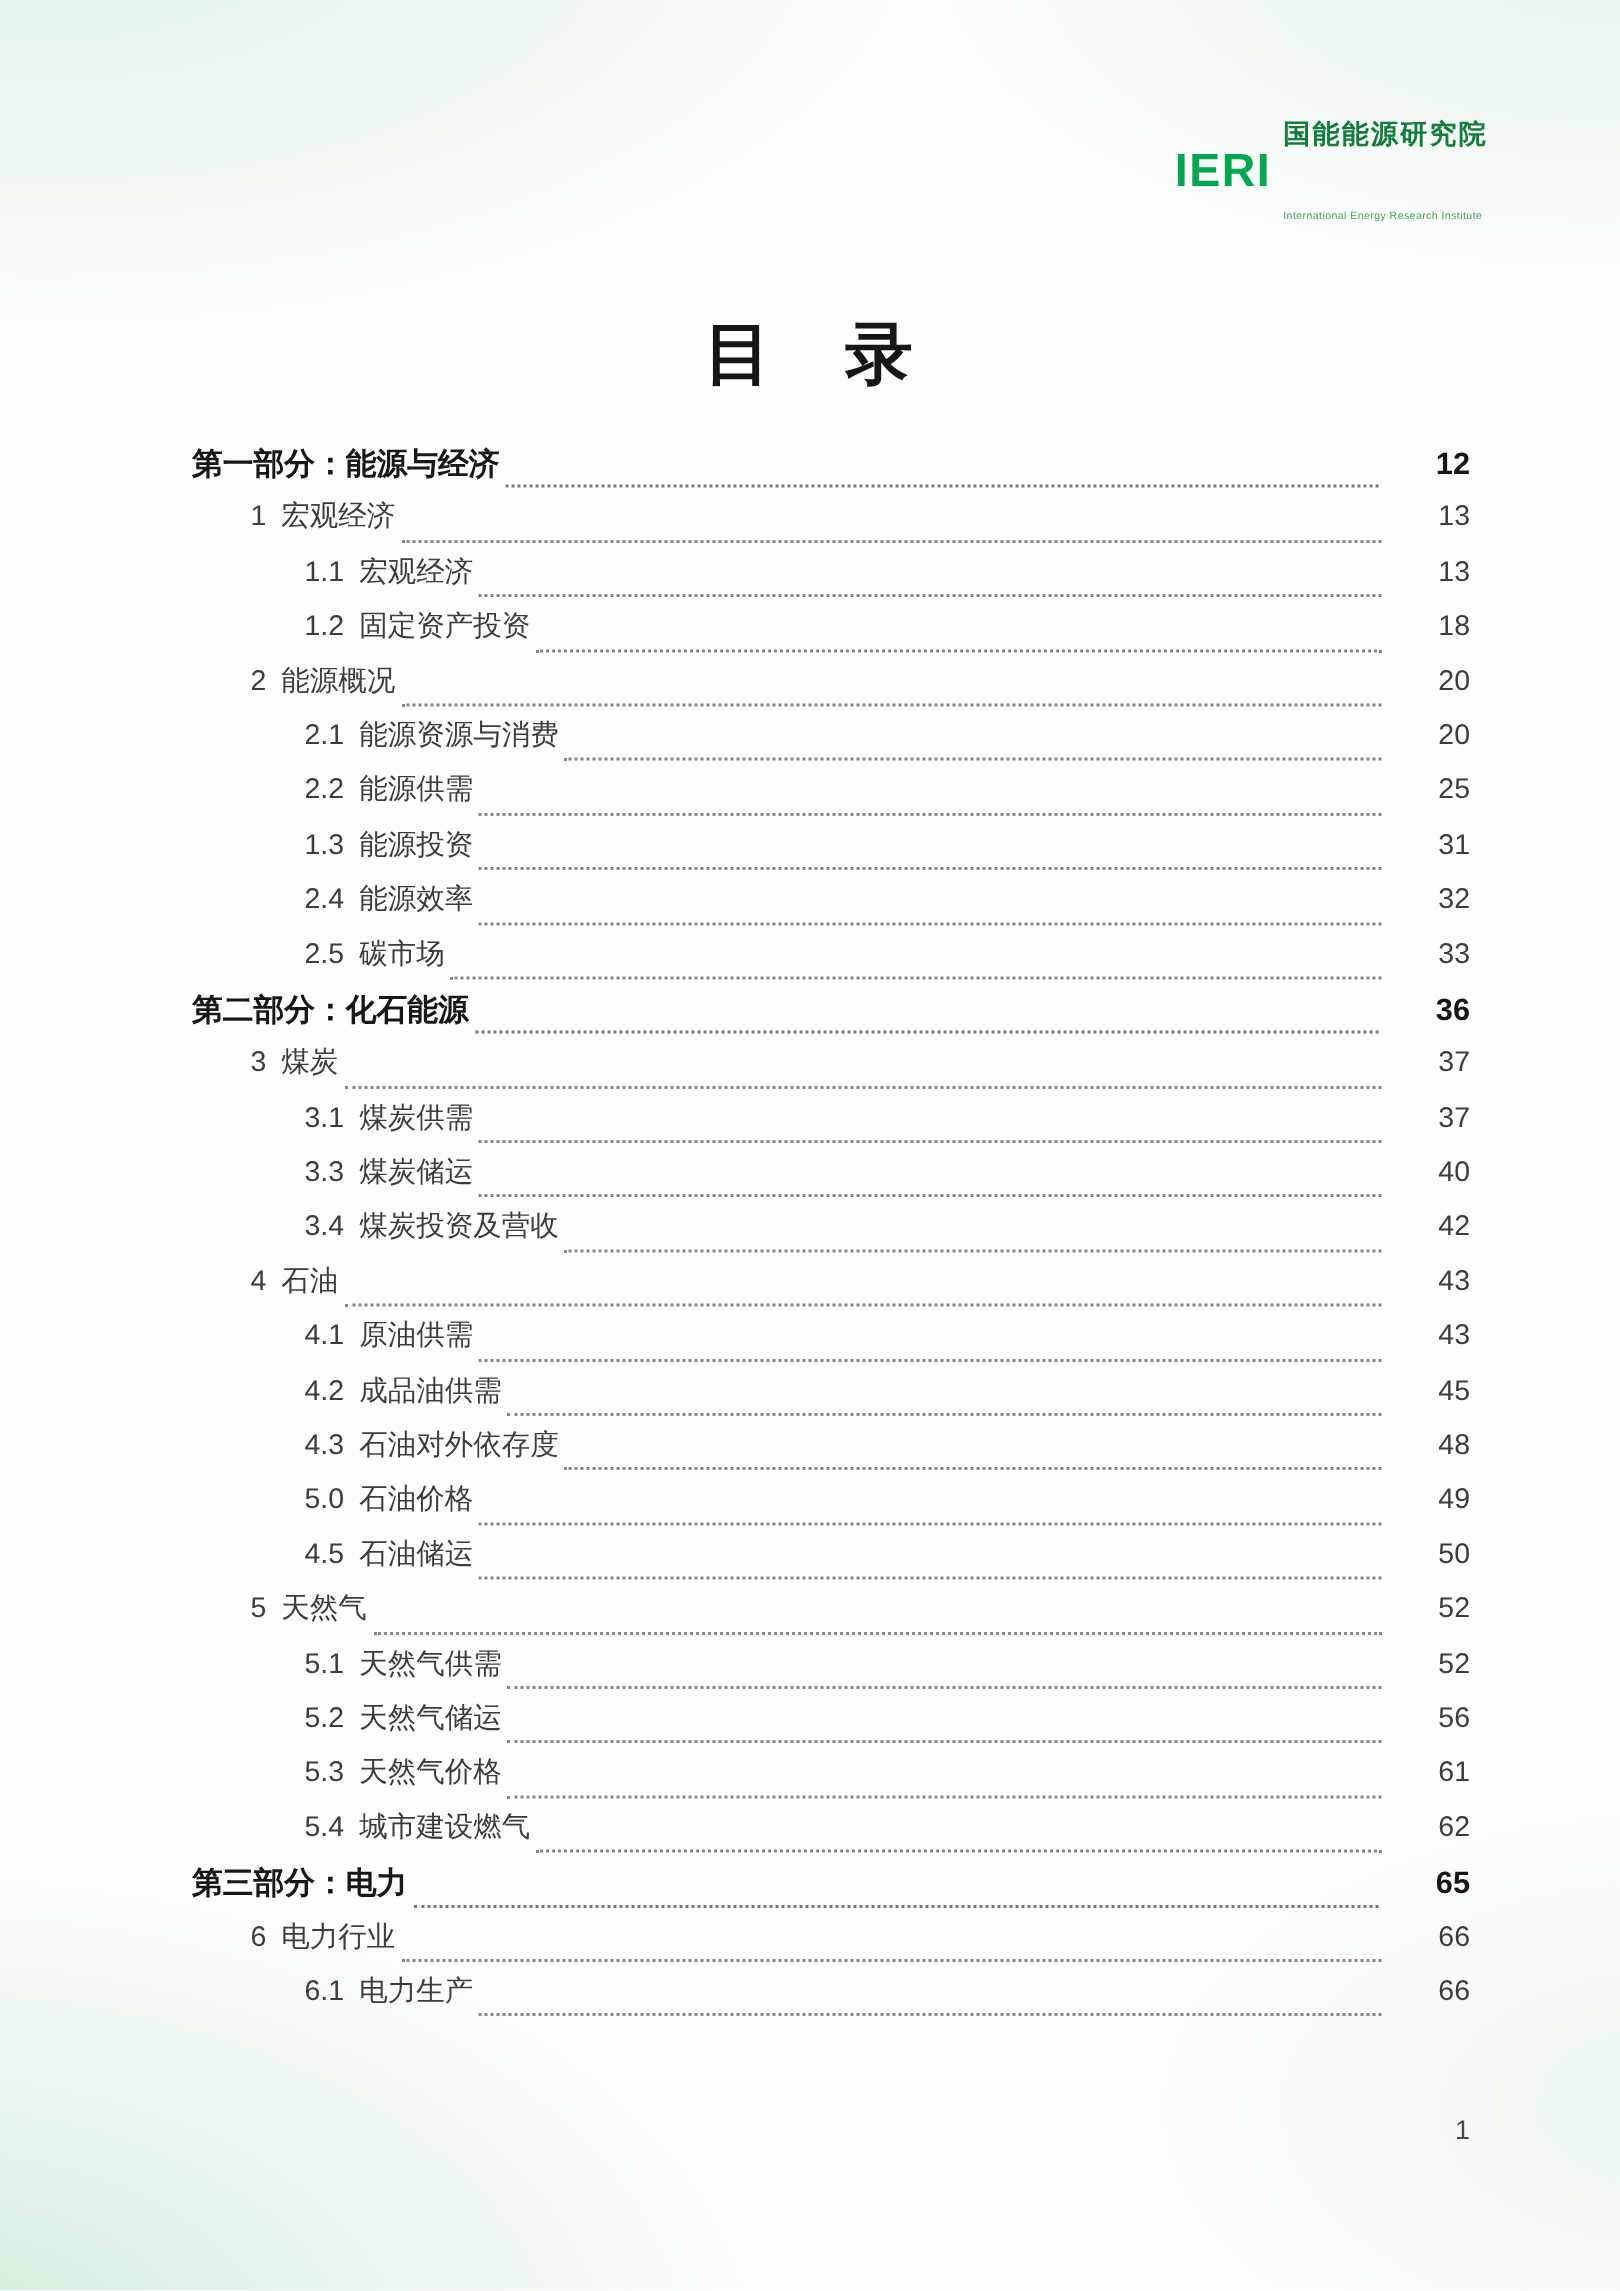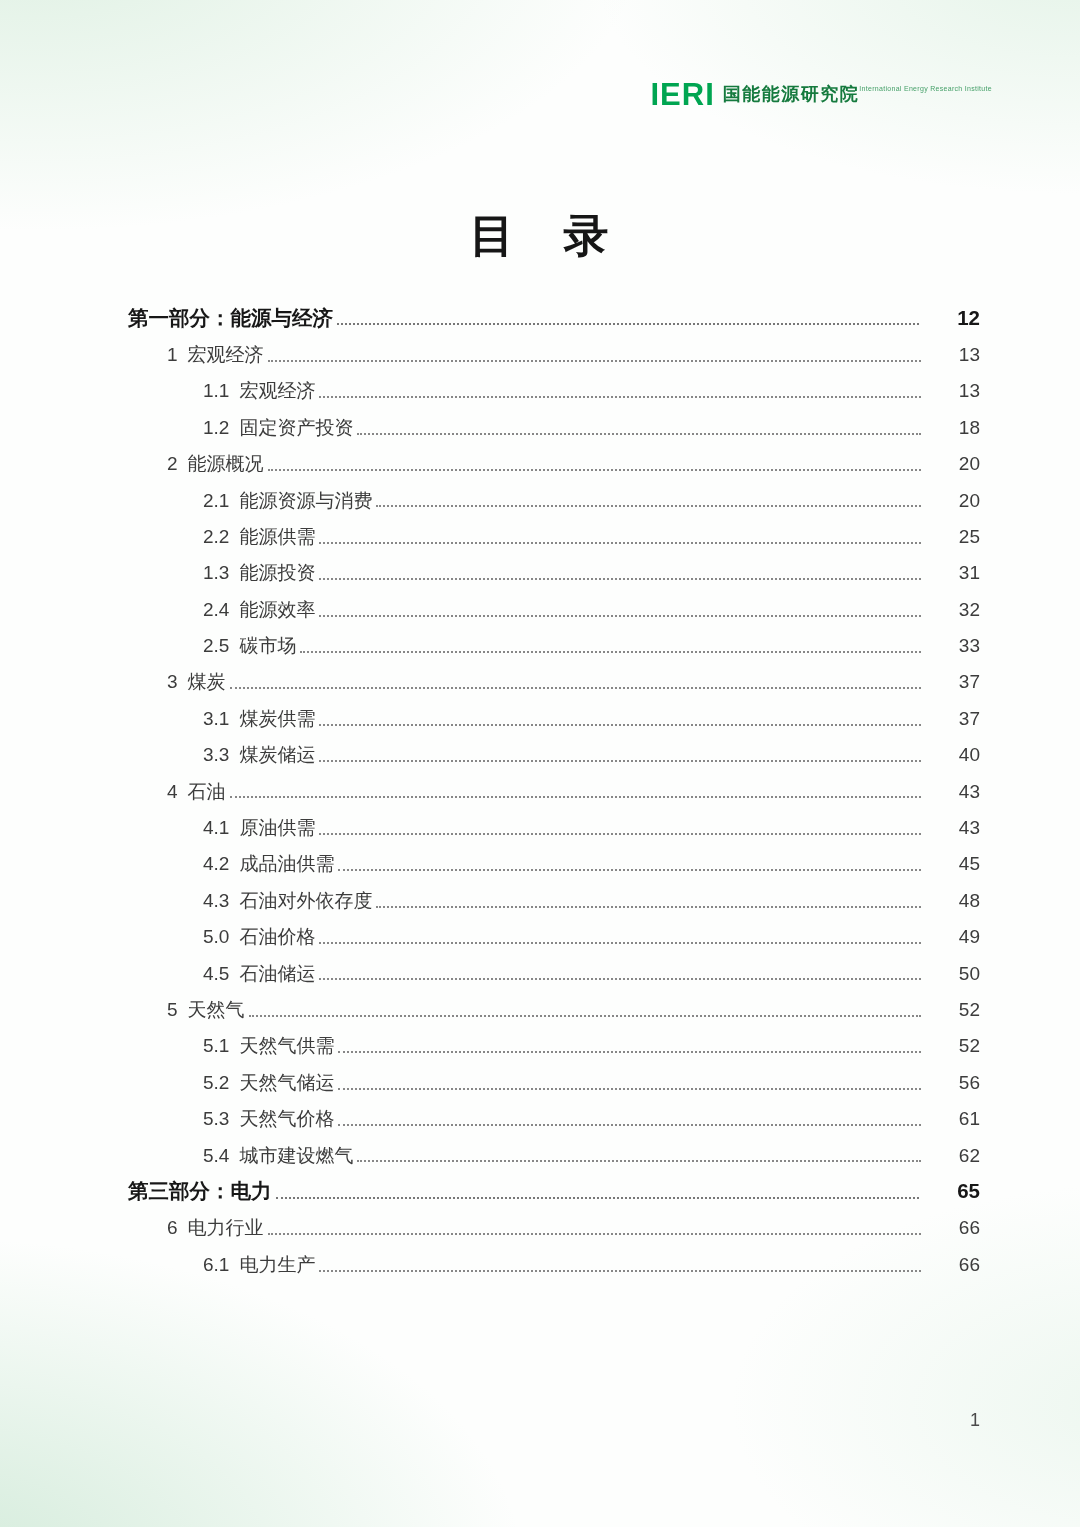--- a/index.html
+++ b/index.html
@@ -28,21 +28,21 @@
   }
   .logo-acronym {
     font-size: 31px;
     font-weight: 800;
     color: #00a551;
     letter-spacing: 1px;
     line-height: 1;
     font-family: "Liberation Sans", sans-serif;
     margin-left: 10px;
   }
-  .logo-names { display: flex; flex-direction: row; }
+  .logo-names { display: flex; flex-direction: column; gap: 40px; }
   .logo-cn {
     font-size: 18px;
     font-weight: 700;
     color: #157a3e;
     letter-spacing: 1.5px;
     line-height: 1.15;
     white-space: nowrap;
   }
   .logo-en {
     font-size: 7px;
@@ -68,21 +68,20 @@
 
   
   .toc {
     position: absolute;
     top: 298px;
     left: 128px;
     right: 100px;
   }
   .toc-row {
     display: flex;
-    align-items: flex-end;
     height: 36.4px;
     padding-bottom: 5px;
     font-size: 19px;
     color: #3c3c3c;
     line-height: 1.15;
     white-space: nowrap;
   }
   .toc-row.lvl-0 { font-weight: 700; color: #171717; font-size: 20.5px; }
   .toc-row.lvl-1 { padding-left: 39px; }
   .toc-row.lvl-2 { padding-left: 75px; }
@@ -183,20 +182,26 @@
     <span class="entry-page">32</span>
   </div>
 
   <div class="toc-row lvl-2">
     <span class="entry-num">2.5</span>
     <span class="entry-text">碳市场</span>
     <span class="leader"></span>
     <span class="entry-page">33</span>
   </div>
 
+  <div class="toc-row lvl-0">
+
+    <span class="entry-text">第二部分：化石能源</span>
+    <span class="leader"></span>
+    <span class="entry-page">36</span>
+  </div>
 
   <div class="toc-row lvl-1">
     <span class="entry-num">3</span>
     <span class="entry-text">煤炭</span>
     <span class="leader"></span>
     <span class="entry-page">37</span>
   </div>
 
   <div class="toc-row lvl-2">
     <span class="entry-num">3.1</span>
@@ -206,20 +211,26 @@
   </div>
 
 
   <div class="toc-row lvl-2">
     <span class="entry-num">3.3</span>
     <span class="entry-text">煤炭储运</span>
     <span class="leader"></span>
     <span class="entry-page">40</span>
   </div>
 
+  <div class="toc-row lvl-2">
+    <span class="entry-num">3.4</span>
+    <span class="entry-text">煤炭投资及营收</span>
+    <span class="leader"></span>
+    <span class="entry-page">42</span>
+  </div>
 
   <div class="toc-row lvl-1">
     <span class="entry-num">4</span>
     <span class="entry-text">石油</span>
     <span class="leader"></span>
     <span class="entry-page">43</span>
   </div>
 
   <div class="toc-row lvl-2">
     <span class="entry-num">4.1</span>

